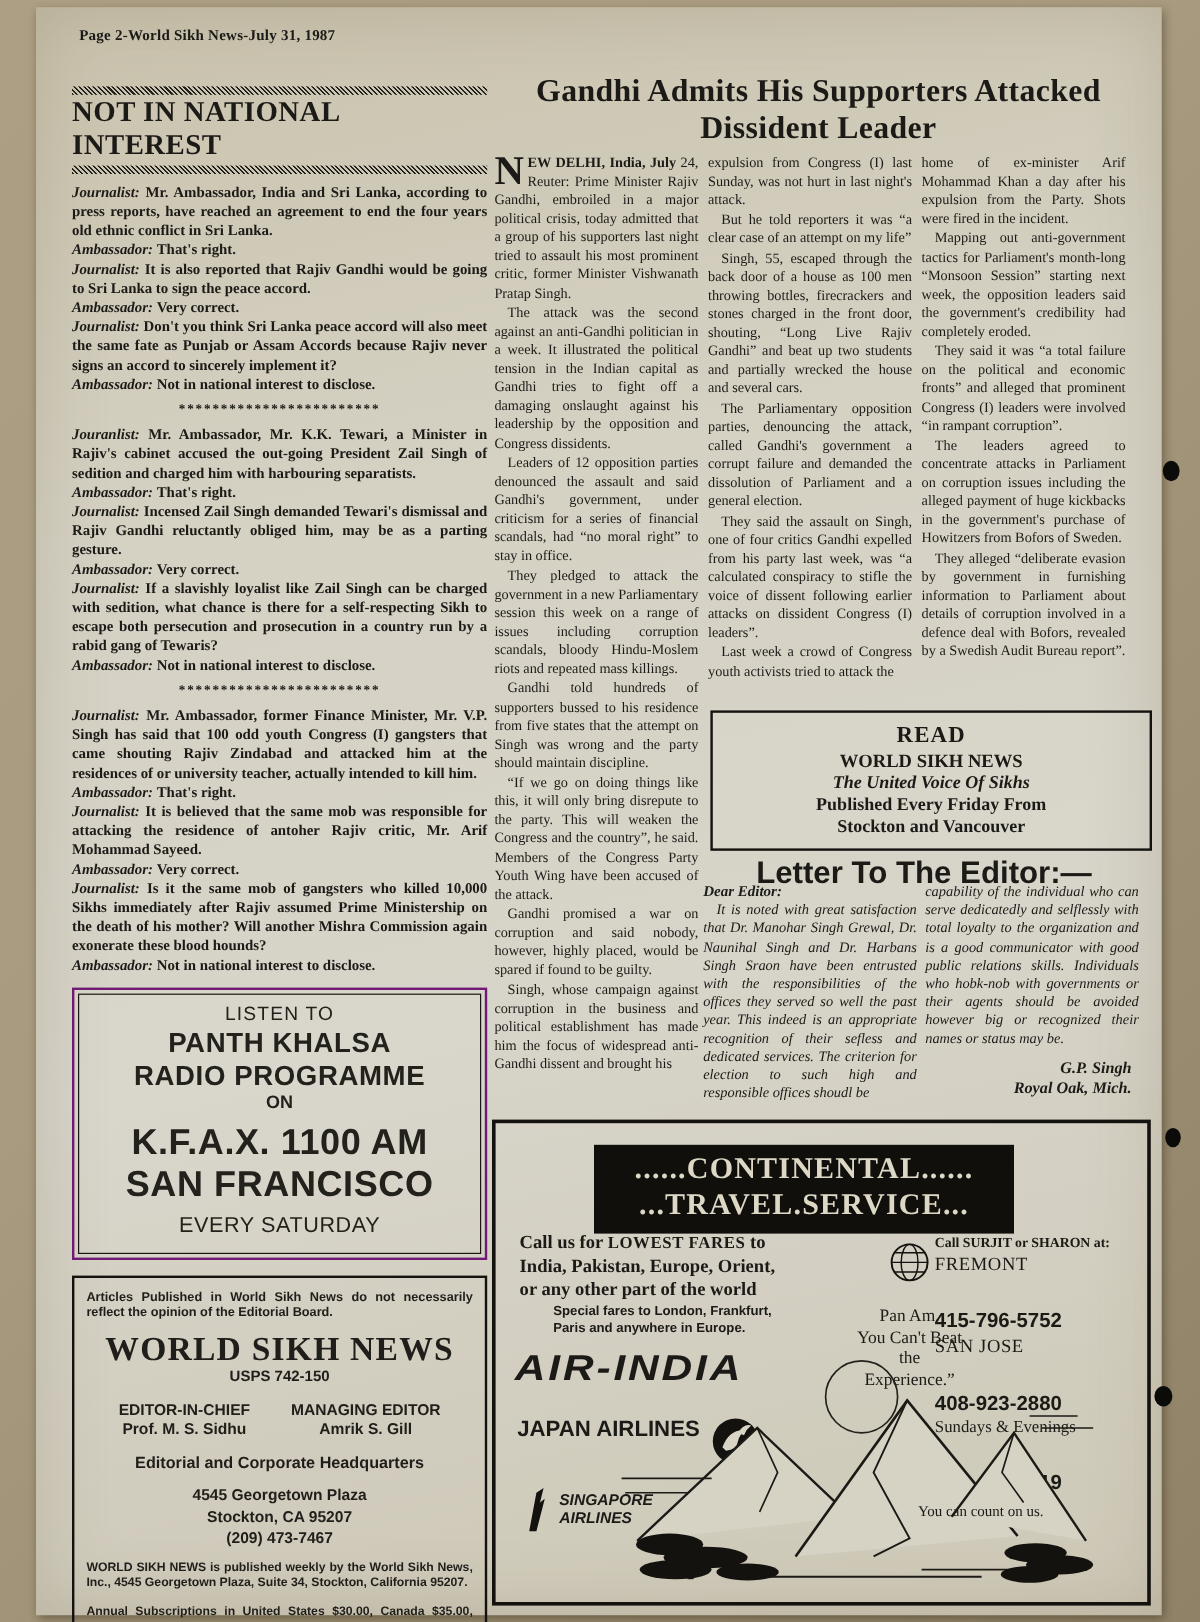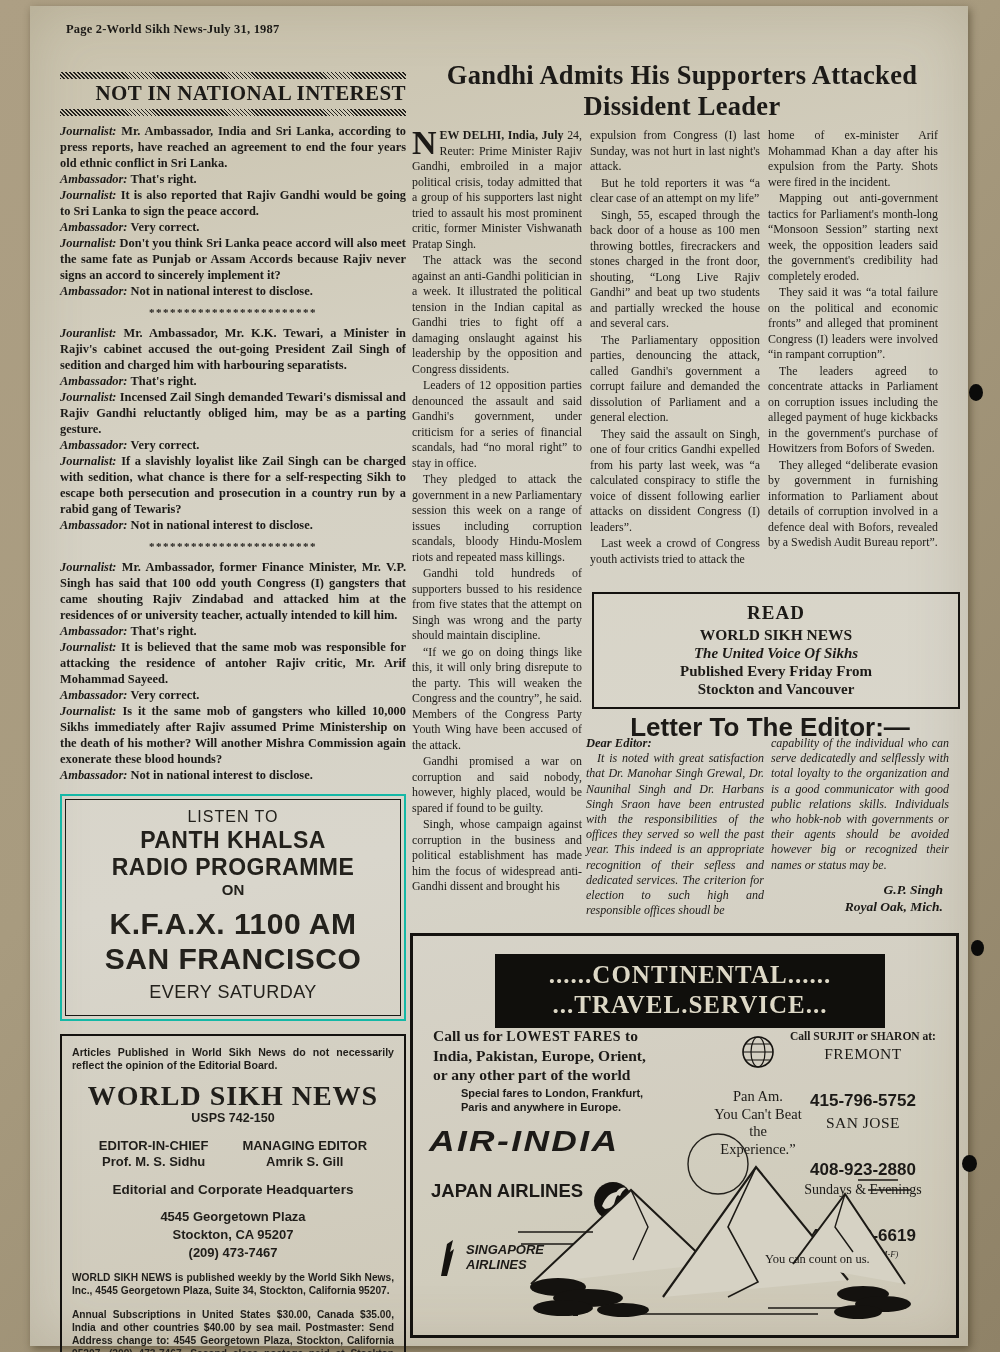--- a/index.html
+++ b/index.html
@@ -16,27 +16,27 @@
   .hole{position:absolute;background:#0b0b0a;border-radius:50%;}
   #hole1{left:969px;top:384px;width:14px;height:17px;}
   #hole2{left:971px;top:940px;width:13px;height:16px;}
   #hole3{left:962px;top:1155px;width:15px;height:17px;}
 
   .page-header{position:absolute;left:66px;top:22px;font-size:12.5px;font-weight:bold;letter-spacing:.2px;}
 
   
   .left-col{position:absolute;left:60px;top:72px;width:346px;}
   .hatch-bar{height:7px;background:repeating-linear-gradient(45deg,#23211d 0 1.2px,rgba(0,0,0,0) 1.2px 2.8px);}
-  .interview-title{font-size:21px;font-weight:bold;text-align:right;padding:2px 0 3px;letter-spacing:.4px;}
+  .interview-title{font-size:24px;font-weight:bold;text-align:left;padding:2px 0 3px;letter-spacing:.4px;}
   #interview-body{margin-top:7px;}
   .qa{margin:0;font-size:12.4px;line-height:16px;font-weight:bold;text-align:justify;}
   .qa i{font-weight:bold;}
   .stars{text-align:center;font-weight:bold;font-size:11px;letter-spacing:1.5px;margin:7px 0;}
 
-  .radio-box{margin-top:11px;border:2px solid #14b8a6;padding:3px;background:rgba(255,255,255,.06);}
+  .radio-box{margin-top:11px;border:2px solid #701a75;padding:3px;background:rgba(255,255,255,.06);}
   .radio-inner{border:1.5px solid #191713;padding:8px 6px 12px;text-align:center;
     font-family:"Liberation Sans","DejaVu Sans",sans-serif;color:#23211c;}
   .rl{line-height:1.18;}
   .rl0{font-size:16px;letter-spacing:1px;}
   .rl1,.rl2{font-size:23px;font-weight:bold;letter-spacing:.5px;}
   .rl3{font-size:15px;font-weight:bold;margin-bottom:7px;}
   .rl4,.rl5{font-size:30px;font-weight:bold;letter-spacing:.5px;}
   .rl6{font-size:18px;margin-top:5px;letter-spacing:.5px;}
   .rl7{font-size:16.5px;font-weight:bold;margin-top:3px;}
 
@@ -73,36 +73,36 @@
   .letter{position:absolute;left:586px;top:736px;width:364px;display:flex;gap:7px;font-style:italic;}
   .lcol{width:178px;font-size:12px;line-height:15.2px;text-align:justify;}
   .lcol p{margin:0;}
   .salutation{font-weight:bold;font-size:12.5px;}
   .lcol .body-ind{text-indent:11px;}
   .signature{text-align:right;font-weight:bold;font-size:13.5px;margin-top:8px;line-height:1.3;padding-right:6px;}
 
   
   .travel-ad{position:absolute;left:410px;top:933px;width:543px;height:399px;
     border:3px solid #14120f;background:rgba(255,255,255,.04);}
-  .banner{position:absolute;left:82px;top:18px;width:390px;background:#100f0c;color:#ddd8c6;
+  .banner{position:absolute;left:82px;top:18px;width:350px;background:#100f0c;color:#ddd8c6;
     text-align:center;padding:6px 0 8px;}
   .banner div{font-size:25px;font-weight:bold;letter-spacing:1px;line-height:1.2;}
   .pitch{position:absolute;left:20px;top:90px;width:290px;font-weight:bold;font-size:15.5px;line-height:1.25;}
   .pitch-bold{font-size:14px;letter-spacing:.5px;}
   .special{position:absolute;left:48px;top:150px;width:240px;text-align:left;
     font-family:"Liberation Sans","DejaVu Sans",sans-serif;font-size:11px;font-weight:bold;line-height:1.3;}
   .airindia{position:absolute;left:16px;top:188px;font-family:"Liberation Sans","DejaVu Sans",sans-serif;
     font-size:30px;font-weight:bold;font-style:italic;letter-spacing:2px;transform:scaleX(1.18);transform-origin:left;}
   .jal{position:absolute;left:18px;top:244px;display:flex;gap:9px;}
   .jal-text{font-family:"Liberation Sans","DejaVu Sans",sans-serif;font-size:18.5px;font-weight:bold;}
   .sia{position:absolute;left:20px;top:302px;display:flex;align-items:center;gap:7px;}
   .sia-text{font-family:"Liberation Sans","DejaVu Sans",sans-serif;font-size:13px;font-weight:bold;font-style:italic;line-height:1.15;}
   .panam{position:absolute;left:282px;top:98px;width:126px;text-align:center;}
   .panam-lines{font-size:14.5px;font-weight:normal;line-height:1.22;margin-top:14px;}
-  .contact{position:absolute;left:366px;top:94px;width:168px;text-align:center;}
+  .contact{position:absolute;left:366px;top:94px;width:168px;text-align:left;}
   .c-head{font-size:11.5px;font-weight:bold;}
   .c-loc{font-size:15.5px;margin-top:3px;letter-spacing:.5px;}
   .c-phone{font-family:"Liberation Sans","DejaVu Sans",sans-serif;font-size:17px;font-weight:bold;line-height:1.15;margin-top:28px;}
   .c-sun{font-size:14px;margin-top:3px;}
   .c-hours{font-size:8.5px;font-style:italic;margin-top:3px;line-height:1.35;}
   .mountains{position:absolute;left:100px;top:196px;}
   .tagline{position:absolute;left:352px;top:316px;font-size:12.5px;}
 </style>
 </head>
 <body>

